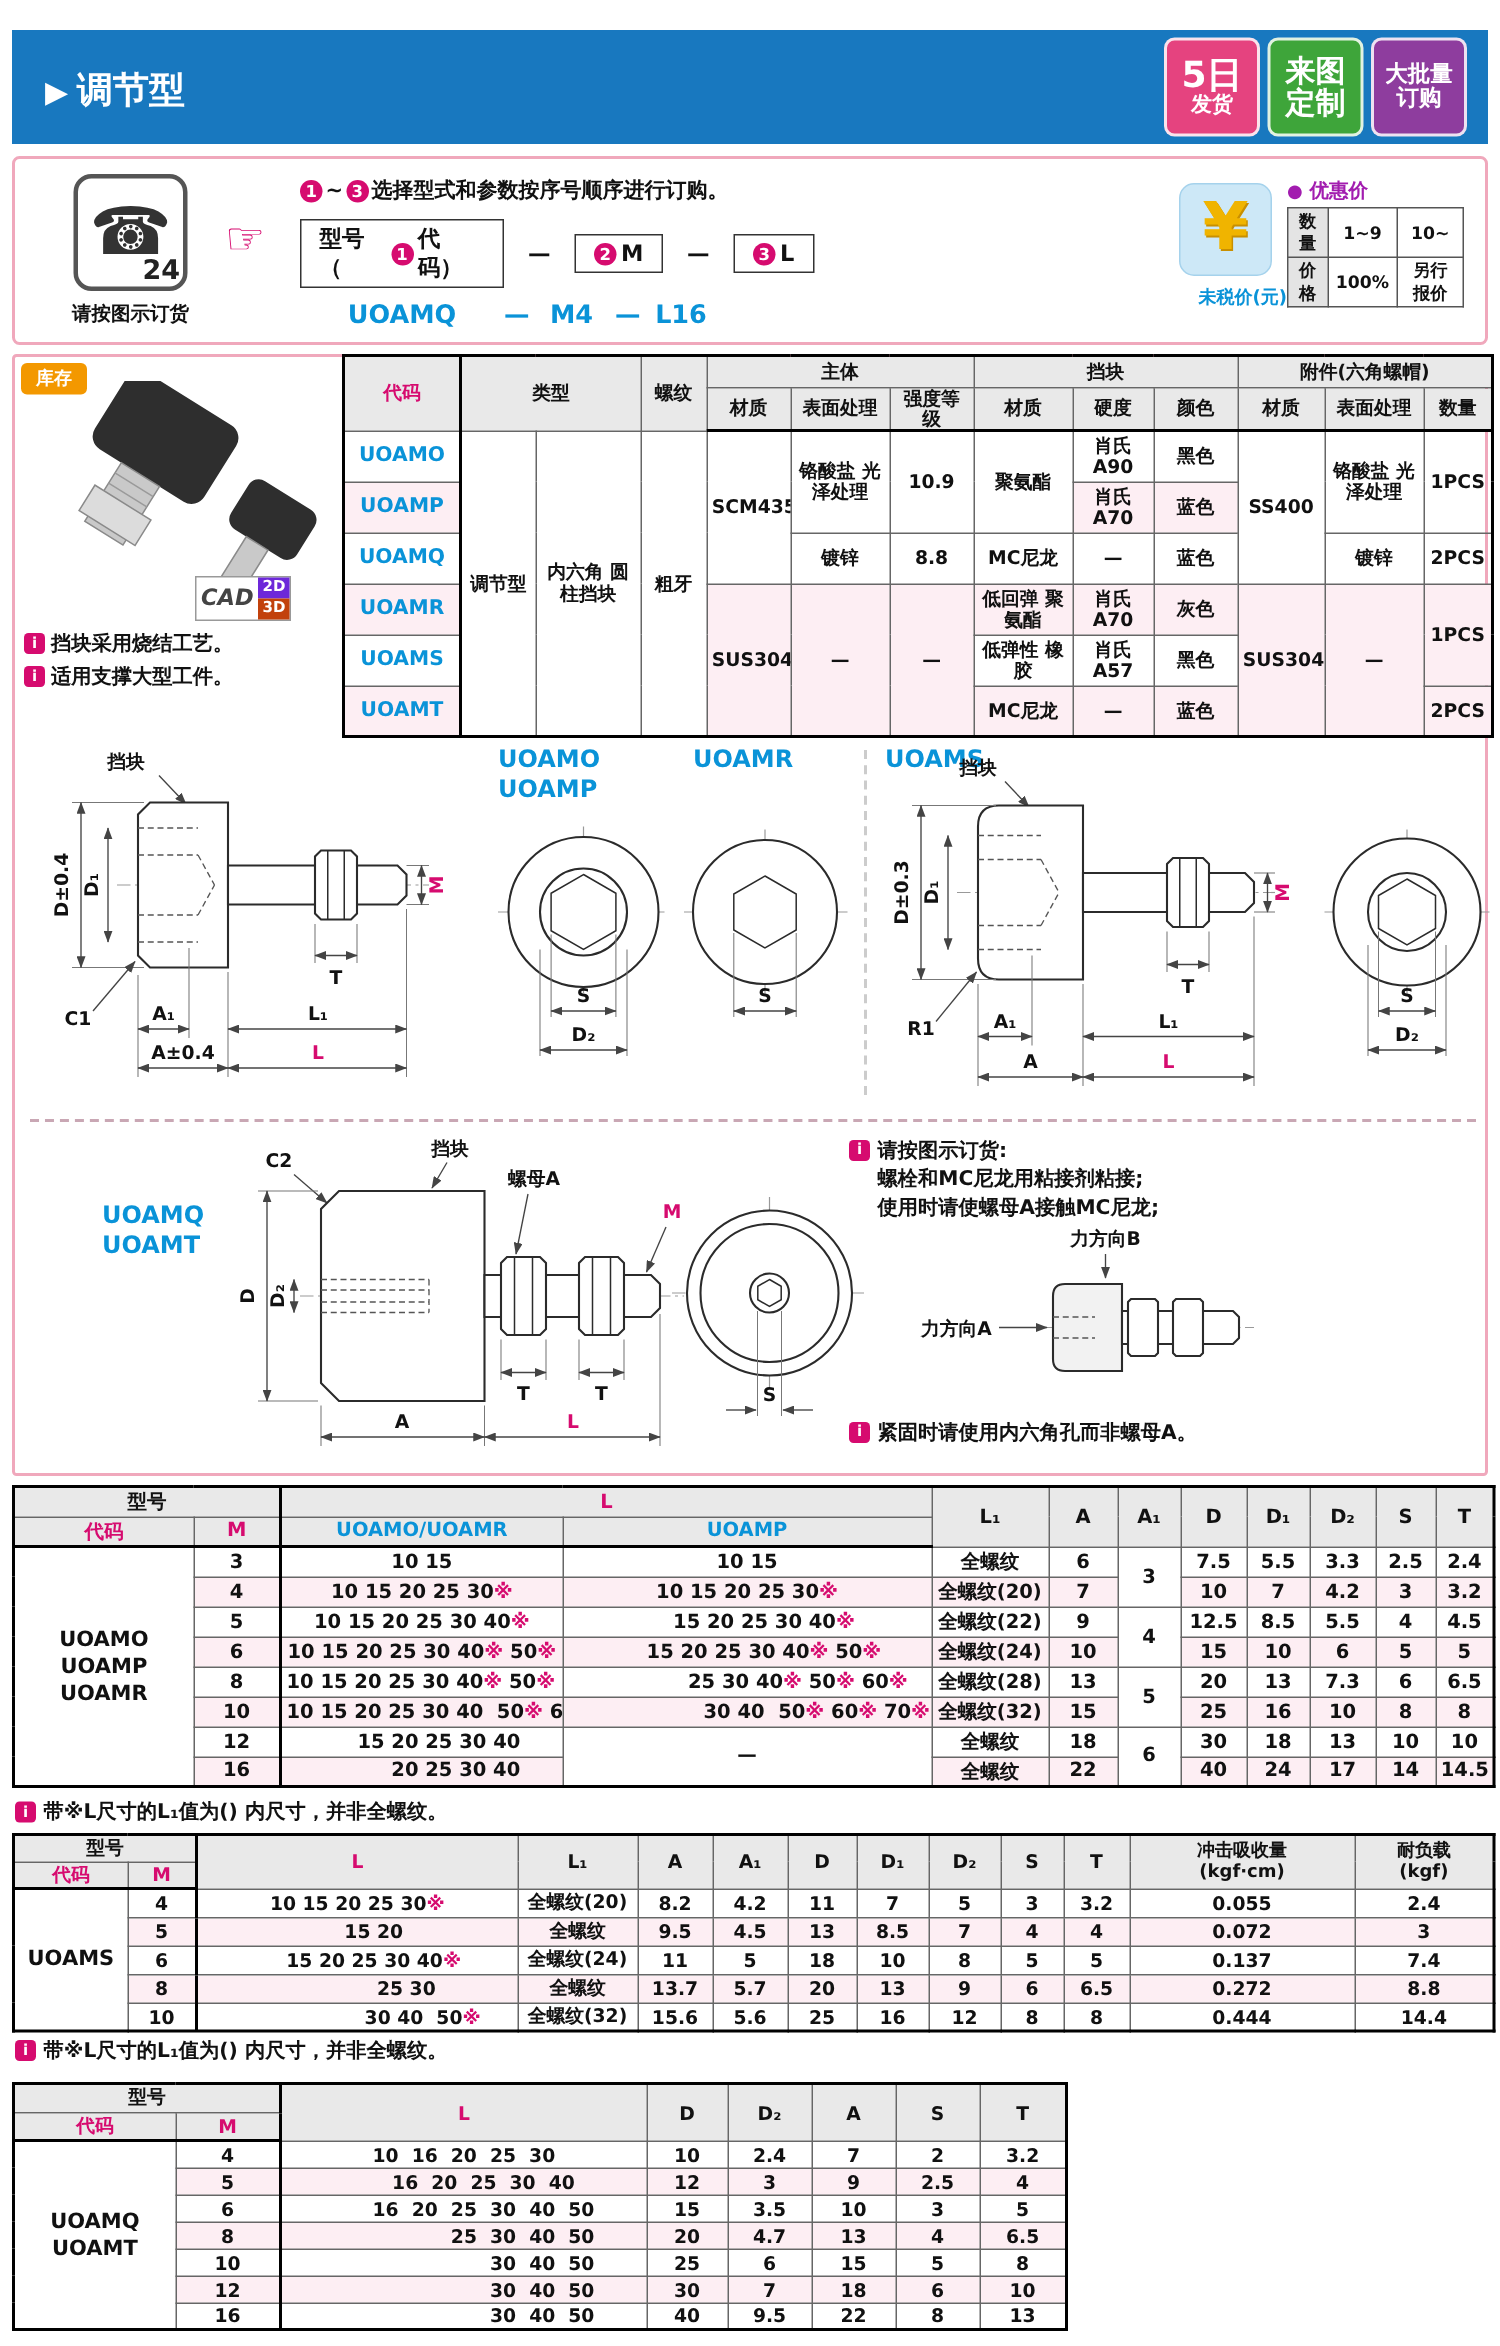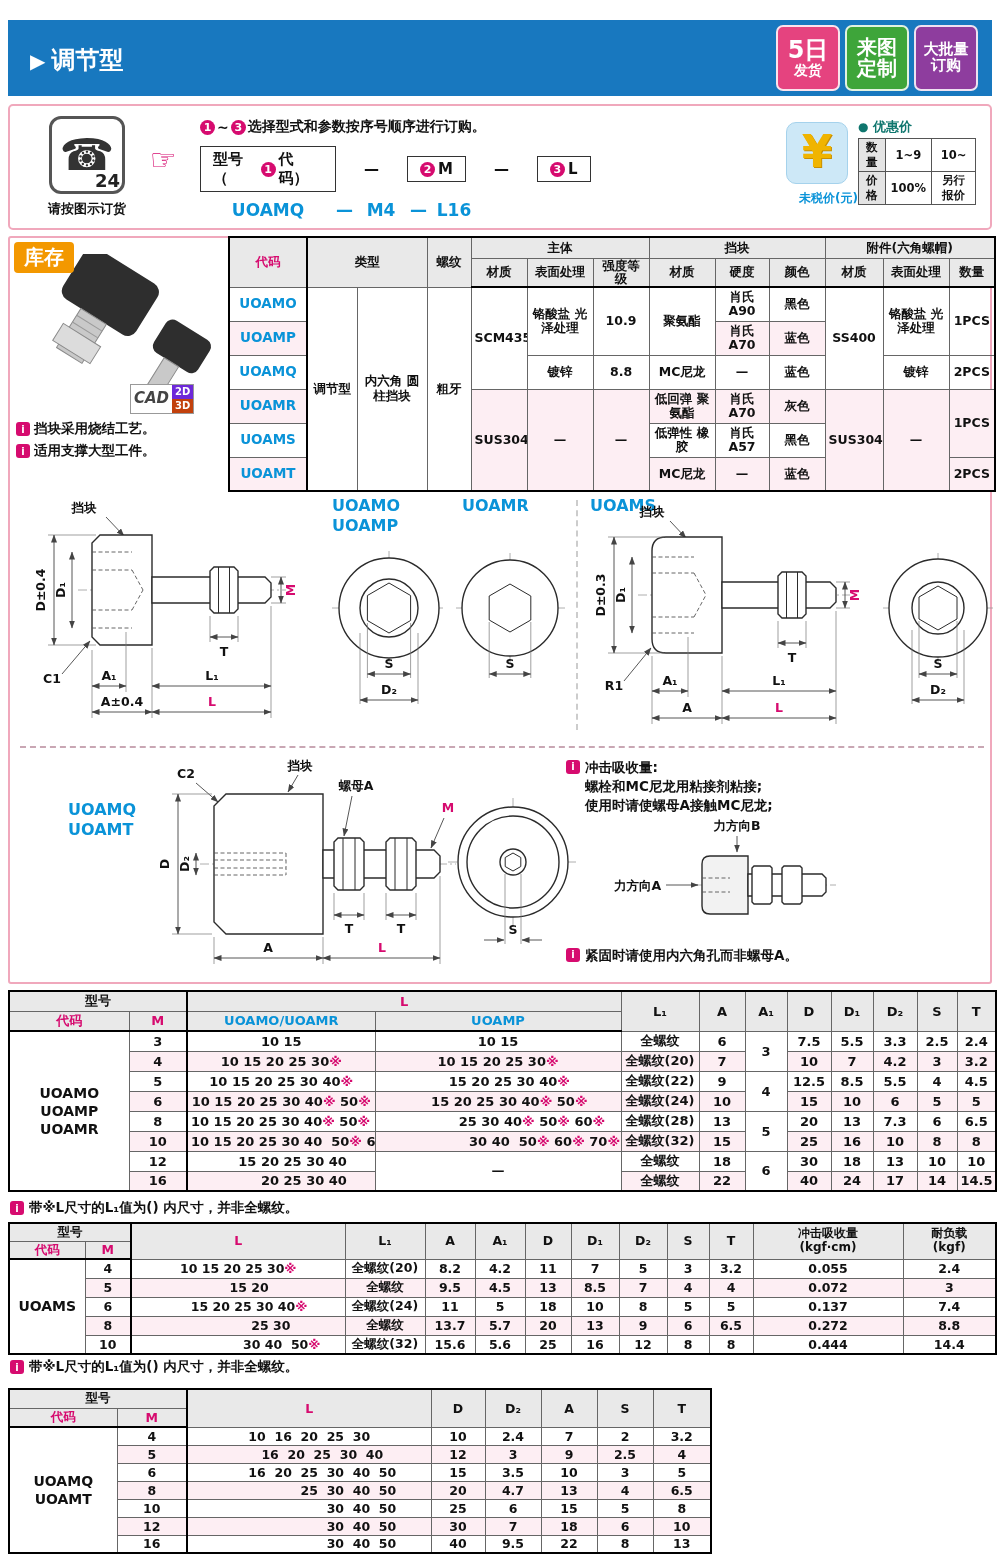--- a/index.html
+++ b/index.html
@@ -22,39 +22,39 @@
   .orderbox{position:absolute;left:8px;top:104px;width:984px;height:126px;border:2px solid #f0a8bc;border-radius:5px;background:#fff;}
   .phoneblk{position:absolute;left:22px;top:10px;width:110px;text-align:center;}
   .phoneicon{width:76px;height:78px;margin:0 auto;border:3px solid #555;border-radius:12px;position:relative;color:#333;}
   .phoneicon .ph{font-size:44px;line-height:72px;}
   .phoneicon .p24{position:absolute;right:2px;bottom:0px;font-size:18px;font-weight:bold;color:#222;}
   .phonelabel{font-size:13px;font-weight:bold;margin-top:6px;color:#111;}
   .pointer{position:absolute;left:140px;top:36px;color:#d60b6f;font-size:30px;font-weight:bold;}
   .orderflow{position:absolute;left:190px;top:12px;}
   .seqline{font-size:14px;font-weight:bold;color:#111;display:flex;align-items:center;gap:2px;}
   .ncirc{display:inline-flex;width:15px;height:15px;border-radius:50%;background:#d60b6f;color:#fff;font-size:11px;font-weight:bold;align-items:center;justify-content:center;flex:0 0 auto;}
-  .boxrow{display:flex;align-items:center;gap:28px;margin-top:10px;}
+  .boxrow{display:flex;align-items:center;gap:16px;margin-top:10px;}
   .obox{border:1.6px solid #333;padding:3px 12px;font-size:15px;font-weight:bold;display:flex;align-items:center;gap:3px;color:#111;}
   .odash{font-size:15px;font-weight:bold;color:#111;}
   .exrow{display:flex;margin-top:8px;color:#0a93d8;font-size:17px;font-weight:bold;}
   .exrow span{display:inline-block;text-align:center;}
   
   .pricearea{position:absolute;right:14px;top:12px;width:190px;}
   .yenbox{position:absolute;left:0;top:4px;width:62px;height:62px;background:#cde8f7;border:1px solid #a5d2ec;border-radius:10px;text-align:center;}
   .yenbox .yen{font-size:44px;font-weight:bold;color:#f0b400;line-height:58px;text-shadow:1px 1px 0 #c88f00;}
   .taxnote{position:absolute;left:-8px;top:72px;width:80px;text-align:right;color:#0a93d8;font-size:12px;font-weight:bold;}
-  .discount{position:absolute;left:72px;top:0;font-size:13px;font-weight:bold;color:#0f766e;}
+  .discount{position:absolute;left:72px;top:0;font-size:13px;font-weight:bold;color:#a21caf;}
   .discount .dot{font-size:12px;}
   .ptable{position:absolute;left:72px;top:20px;border-collapse:collapse;font-size:11.5px;font-weight:bold;}
   .ptable td{border:1px solid #555;padding:1px 5px;text-align:center;color:#111;}
   .ptable td.lab{background:#e4e4e4;}
 
   
   .mainbox{position:absolute;left:8px;top:236px;width:984px;height:748px;border:2px solid #f0a8bc;border-radius:3px;background:#fff;}
-  .stockbadge{position:absolute;left:4px;top:4px;background:#f39800;color:#fff;font-size:20px;font-weight:bold;padding:2px 10px;border-radius:4px;z-index:3;}
+  .stockbadge{position:absolute;left:4px;top:4px;background:#f39800;color:#fff;font-size:12px;font-weight:bold;padding:2px 10px;border-radius:4px;z-index:3;}
   .photo{position:absolute;left:8px;top:16px;width:204px;height:162px;}
   .cadbadge{position:absolute;left:120px;top:146px;display:flex;align-items:stretch;z-index:3;background:#fff;border:1px solid #999;}
   .cadbadge .cadtxt{font-size:15px;font-weight:bold;color:#444;padding:4px 3px;font-style:italic;}
   .cadcol{display:flex;flex-direction:column;}
   .cadcol span{font-size:10px;font-weight:bold;color:#fff;padding:0 3px;line-height:14px;text-align:center;}
   .cad2d{background:#6d28d9;} .cad3d{background:#c2410c;}
   .photonotes{position:absolute;left:6px;top:182px;width:210px;}
   .pnote{display:flex;gap:4px;font-size:13.5px;font-weight:bold;color:#111;margin-bottom:4px;align-items:flex-start;}
   .infoicon{flex:0 0 auto;width:14px;height:14px;border-radius:3px;background:#d60b6f;color:#fff;font-size:10px;font-weight:bold;display:inline-flex;align-items:center;justify-content:center;margin-top:2px;}
   .infoicon::before{content:"i";}
@@ -556,21 +556,21 @@
         <line class="ext" x1="67" y1="92" x2="67" y2="162"></line>
         <line class="ext" x1="83" y1="92" x2="83" y2="162"></line>
         <text x="75" y="152" text-anchor="middle">S</text>
         <line class="dim" x1="46" y1="158" x2="66" y2="158" marker-end="url(#ar)"></line>
         <line class="dim" x1="104" y1="158" x2="84" y2="158" marker-end="url(#ar)"></line>
       </svg>
 
       <div class="usage">
         <div class="u-line">
           <span class="infoicon"></span>
-          <span>冲击吸收量:</span>
+          <span>请按图示订货:</span>
         </div>
         <div class="u-sub">螺栓和MC尼龙用粘接剂粘接;</div>
         <div class="u-sub">使用时请使螺母A接触MC尼龙;</div>
         <svg width="270" height="126" viewBox="0 0 270 126" style="margin-left:40px">
           <text x="131" y="14" text-anchor="middle">力方向B</text>
           <line class="dim" x1="131" y1="20" x2="131" y2="36" marker-end="url(#ar)" stroke-width="1.6"></line>
           <line class="cl" x1="88" y1="69" x2="230" y2="69"></line>
           <path class="o shade" d="M104 40 L142 40 L142 98 L104 98 Q96 98 96 90 L96 48 Q96 40 104 40 Z"></path>
           <line class="hid" x1="96" y1="62" x2="124" y2="62"></line>
           <line class="hid" x1="96" y1="76" x2="124" y2="76"></line>

